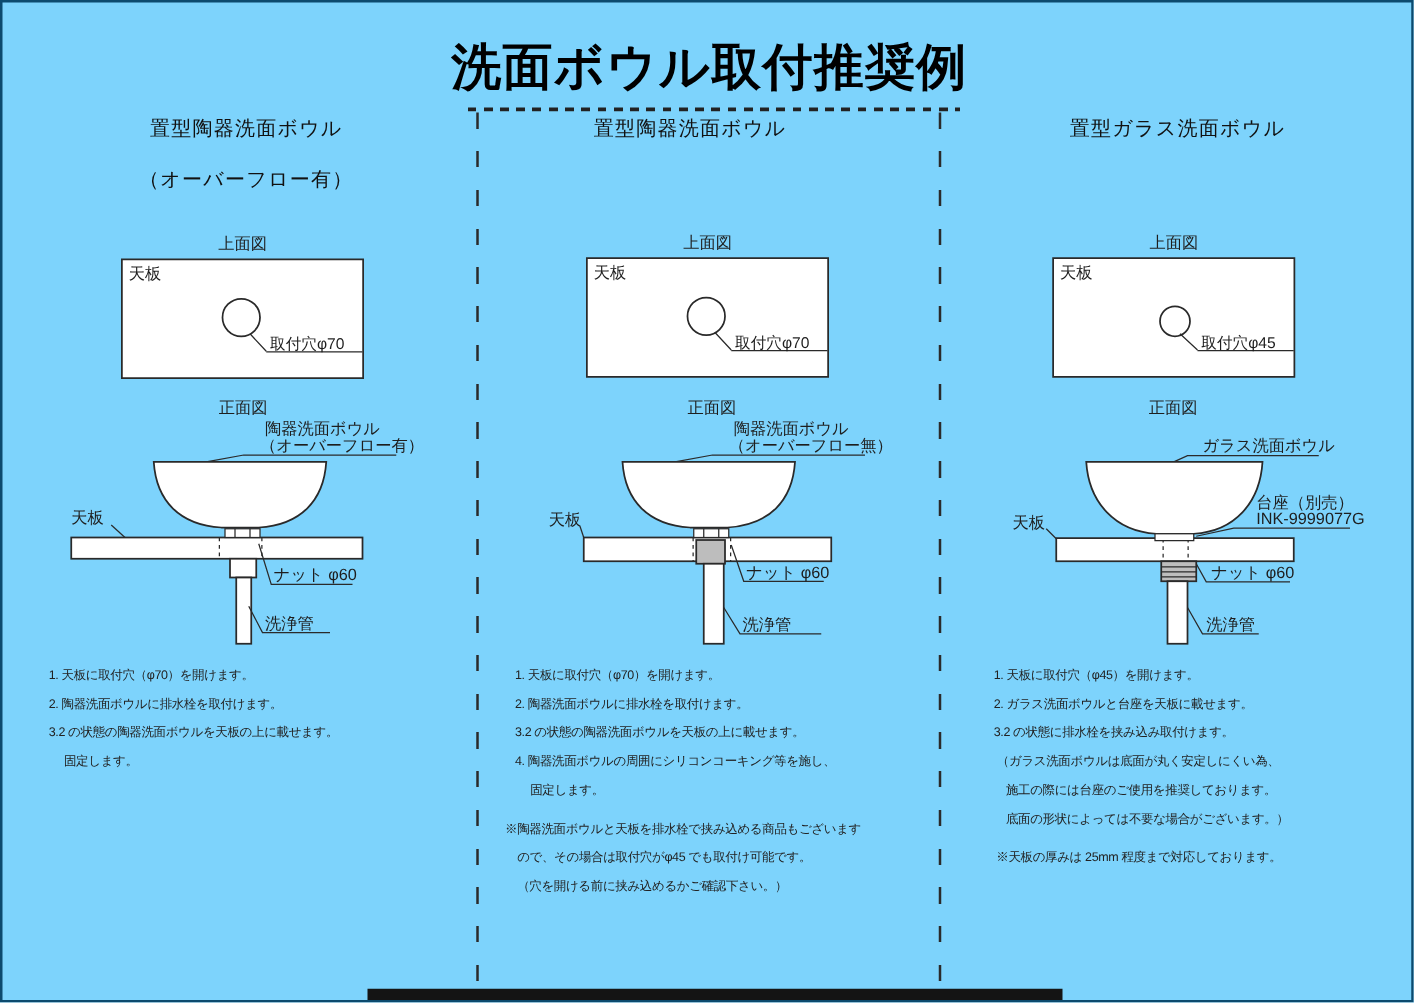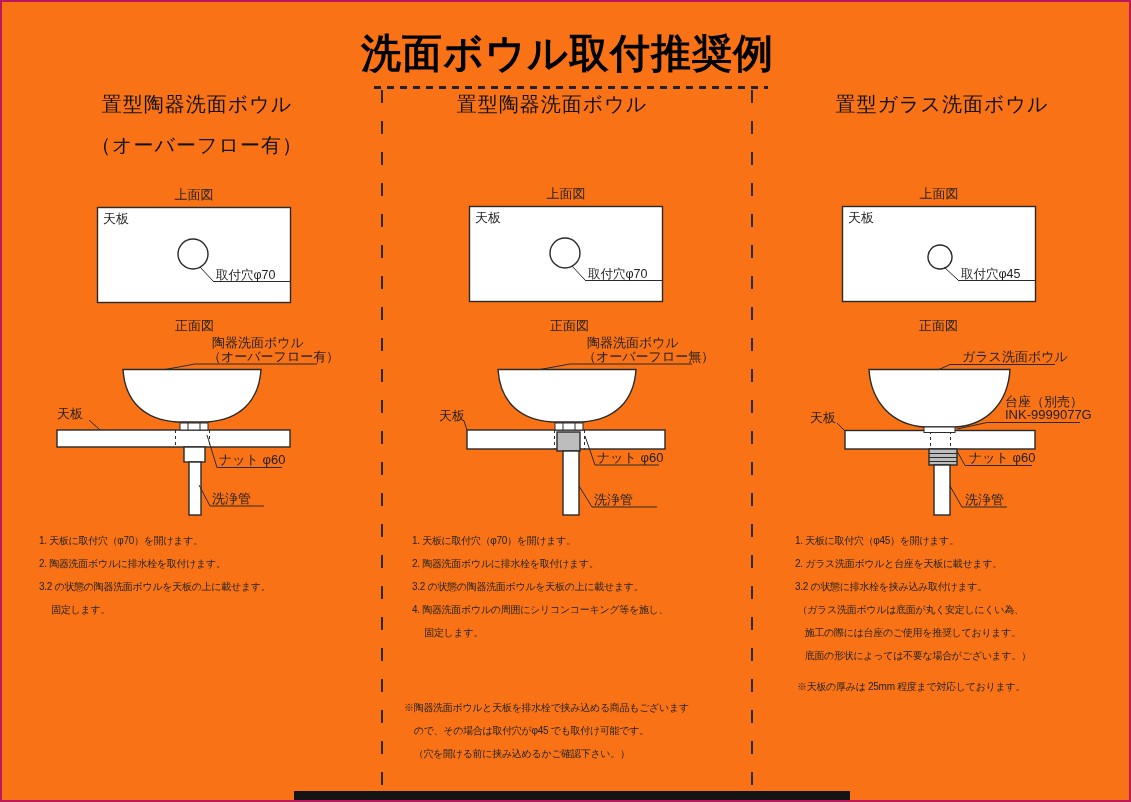--- a/index.html
+++ b/index.html
@@ -1,25 +1,25 @@
 <!DOCTYPE html>
 <html><head>
 <meta charset="utf-8">
 <style>
   html,body{margin:0;padding:0;background:#fff;}
-  .page{position:relative;width:1131px;height:802px;background:#f97316;
-        border:2px solid #be185d;box-sizing:border-box;overflow:hidden;
+  .page{position:relative;width:1131px;height:802px;background:#7dd3fc;
+        border:2px solid #0c4a6e;box-sizing:border-box;overflow:hidden;
         font-family:"Liberation Sans",sans-serif;color:#1c1c1c;}
   .title{position:absolute;left:0;top:24px;width:1131px;text-align:center;
          font-size:40px;font-weight:bold;letter-spacing:1px;color:#000;}
   .title-underline{position:absolute;left:372px;top:84px;width:394px;height:3px;
          background:repeating-linear-gradient(to right,#222 0 7px,transparent 7px 13px);}
   .divider{position:absolute;top:88px;height:700px;width:2px;
          background:repeating-linear-gradient(to bottom,#2a2a2a 0 13px,transparent 13px 31px);}
-  .heading{position:absolute;width:310px;text-align:center;font-size:20px;
+  .heading{position:absolute;width:310px;text-align:center;font-size:16px;
          letter-spacing:1px;font-weight:500;color:#111;}
   .heading .h1{line-height:24px;}
   .heading .h2{line-height:24px;margin-top:17px;}
   .dw{position:absolute;}
   svg text{font-family:"Liberation Sans",sans-serif;font-size:13px;fill:#1e1e1e;}
   svg .sm{font-size:12.5px;}
   svg .ln{stroke:#2a2a2a;stroke-width:1.4;fill:none;}
   svg .thin{stroke:#2a2a2a;stroke-width:1;fill:none;}
   svg .dash{stroke:#2a2a2a;stroke-width:1;fill:none;stroke-dasharray:3 3;}
   svg .wfill{fill:#ffffff;}
@@ -115,21 +115,21 @@
   </svg>
 
   <div class="steps" style="left:410px;top:527px;">
     <div class="step">1. 天板に取付穴（φ70）を開けます。</div>
     <div class="step">2. 陶器洗面ボウルに排水栓を取付けます。</div>
     <div class="step">3.2 の状態の陶器洗面ボウルを天板の上に載せます。</div>
     <div class="step">4. 陶器洗面ボウルの周囲にシリコンコーキング等を施し、</div>
     <div class="step">　 固定します。</div>
   </div>
 
-  <div class="note" style="left:402px;top:650px;margin-top:44px;">
+  <div class="note" style="left:402px;top:650px;">
     <div class="note-line">※陶器洗面ボウルと天板を排水栓で挟み込める商品もございます</div>
     <div class="note-line">　ので、その場合は取付穴がφ45 でも取付け可能です。</div>
     <div class="note-line">　（穴を開ける前に挟み込めるかご確認下さい。）</div>
   </div>
 
   <div class="heading" style="left:785px;top:90px;text-align:center;">
     <div class="h1">置型ガラス洗面ボウル</div>
     <div class="h2"></div>
   </div>
 

